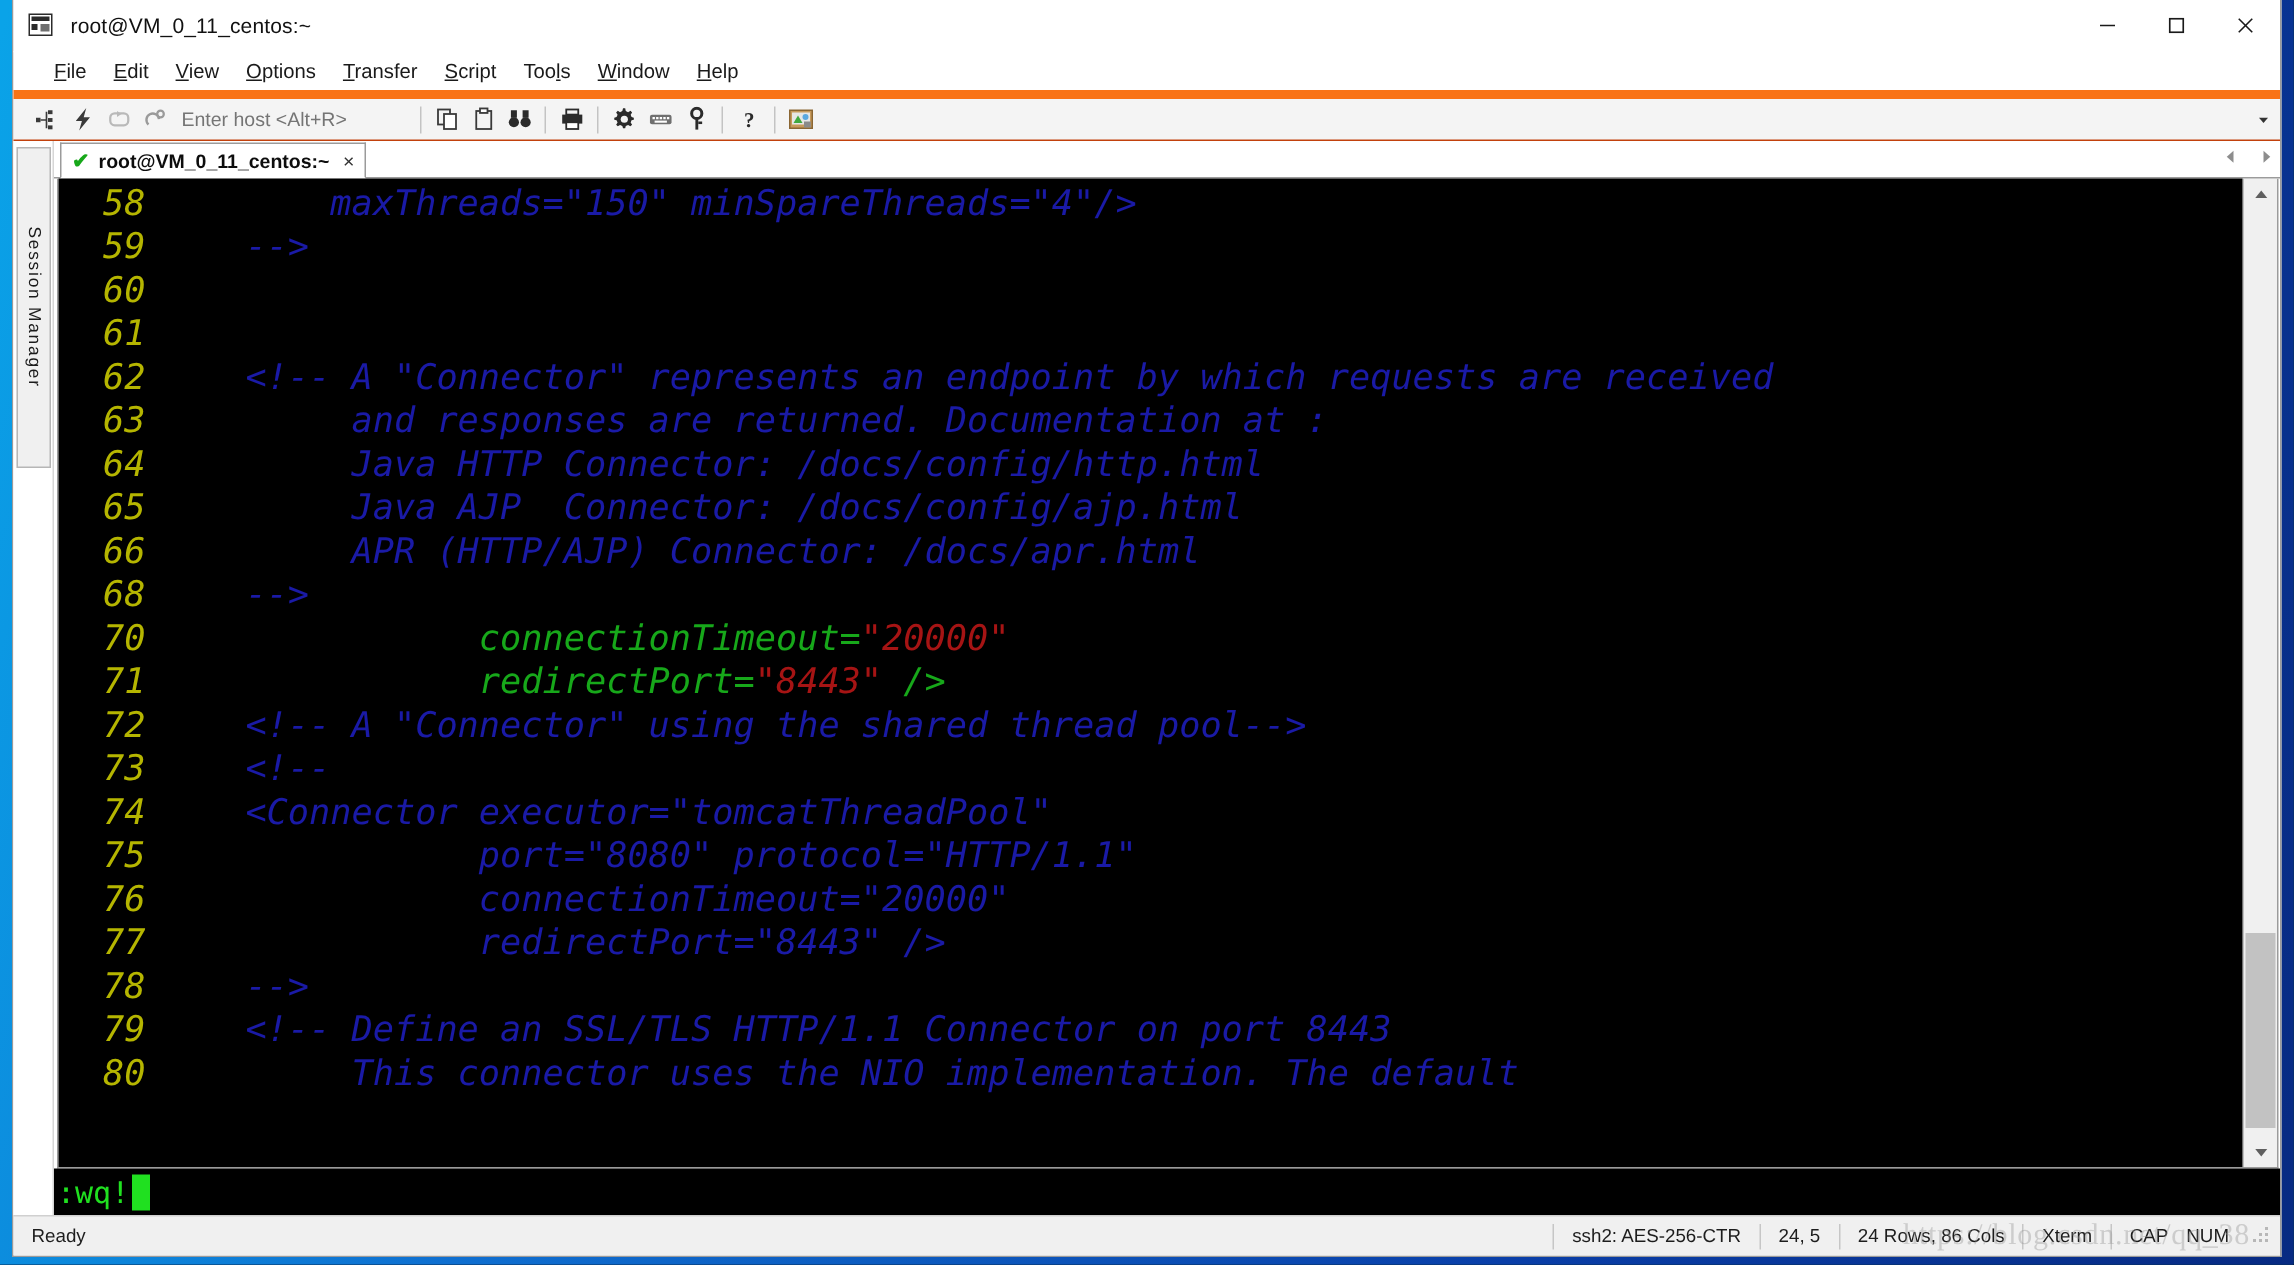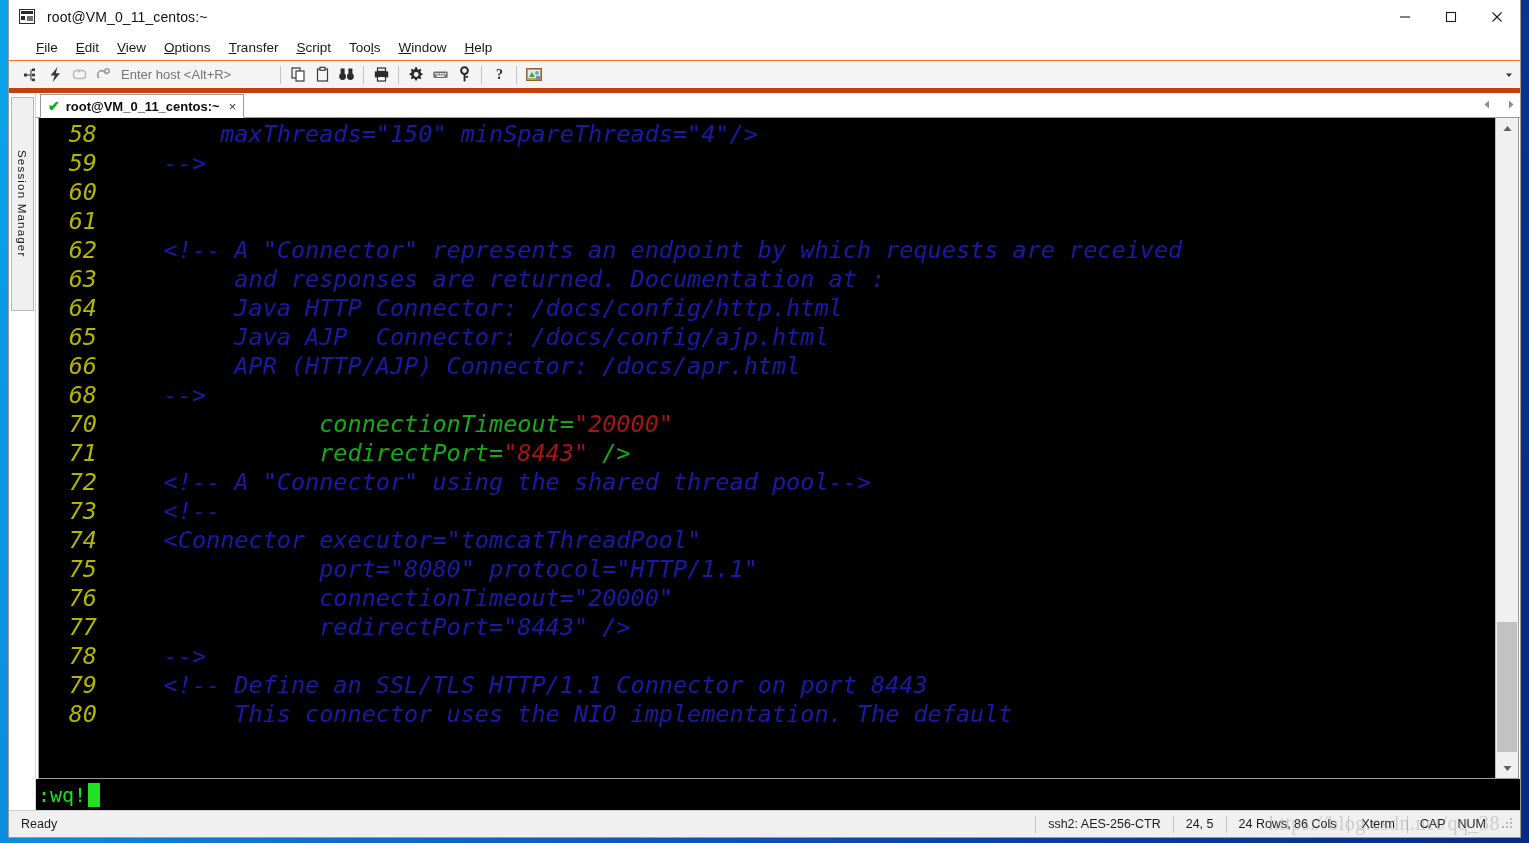--- a/index.html
+++ b/index.html
@@ -34,30 +34,30 @@
   #app-icon .dot2{position:absolute;left:8px;top:8px;width:6px;height:5px;background:#6f6f6f;}
   #title-text{
     margin-left:10px;font-size:14px;color:#111;letter-spacing:.1px;
   }
   #wincontrols{position:absolute;right:0;top:0;height:34px;display:flex;}
   .wc{width:46px;height:34px;display:flex;align-items:center;justify-content:center;cursor:default;}
   .wc svg{display:block;}
   
   #menubar{
     height:25px;flex:0 0 25px;background:#ffffff;display:flex;align-items:center;
-    padding-left:18px;border-bottom:1px solid #f97316;
+    padding-left:18px;border-bottom:6px solid #f97316;
   }
   .menu-item{
     font-size:13.5px;color:#1a1a1a;padding:3px 9px;cursor:default;white-space:nowrap;
   }
   .menu-item u{text-decoration:underline;}
   
   #toolbar{
     height:27px;flex:0 0 27px;background:#f4f4f4;
-    display:flex;align-items:center;border-bottom:5px solid #c2410c;
+    display:flex;align-items:center;border-bottom:1px solid #c2410c;
     position:relative;
   }
   .tb-btn{width:24px;height:23px;display:flex;align-items:center;justify-content:center;cursor:default;}
   .tb-sep{width:1px;height:18px;background:#c3c3c3;margin:0 5px;}
   #host-input{
     font-size:13px;color:#8c8c8c;padding:0 6px;height:21px;line-height:21px;
     width:148px;background:transparent;border:none;outline:none;
     font-family:"Liberation Sans", sans-serif;
   }
   #tb-overflow{position:absolute;right:6px;top:0;height:27px;display:flex;align-items:center;color:#333;font-size:9px;}

